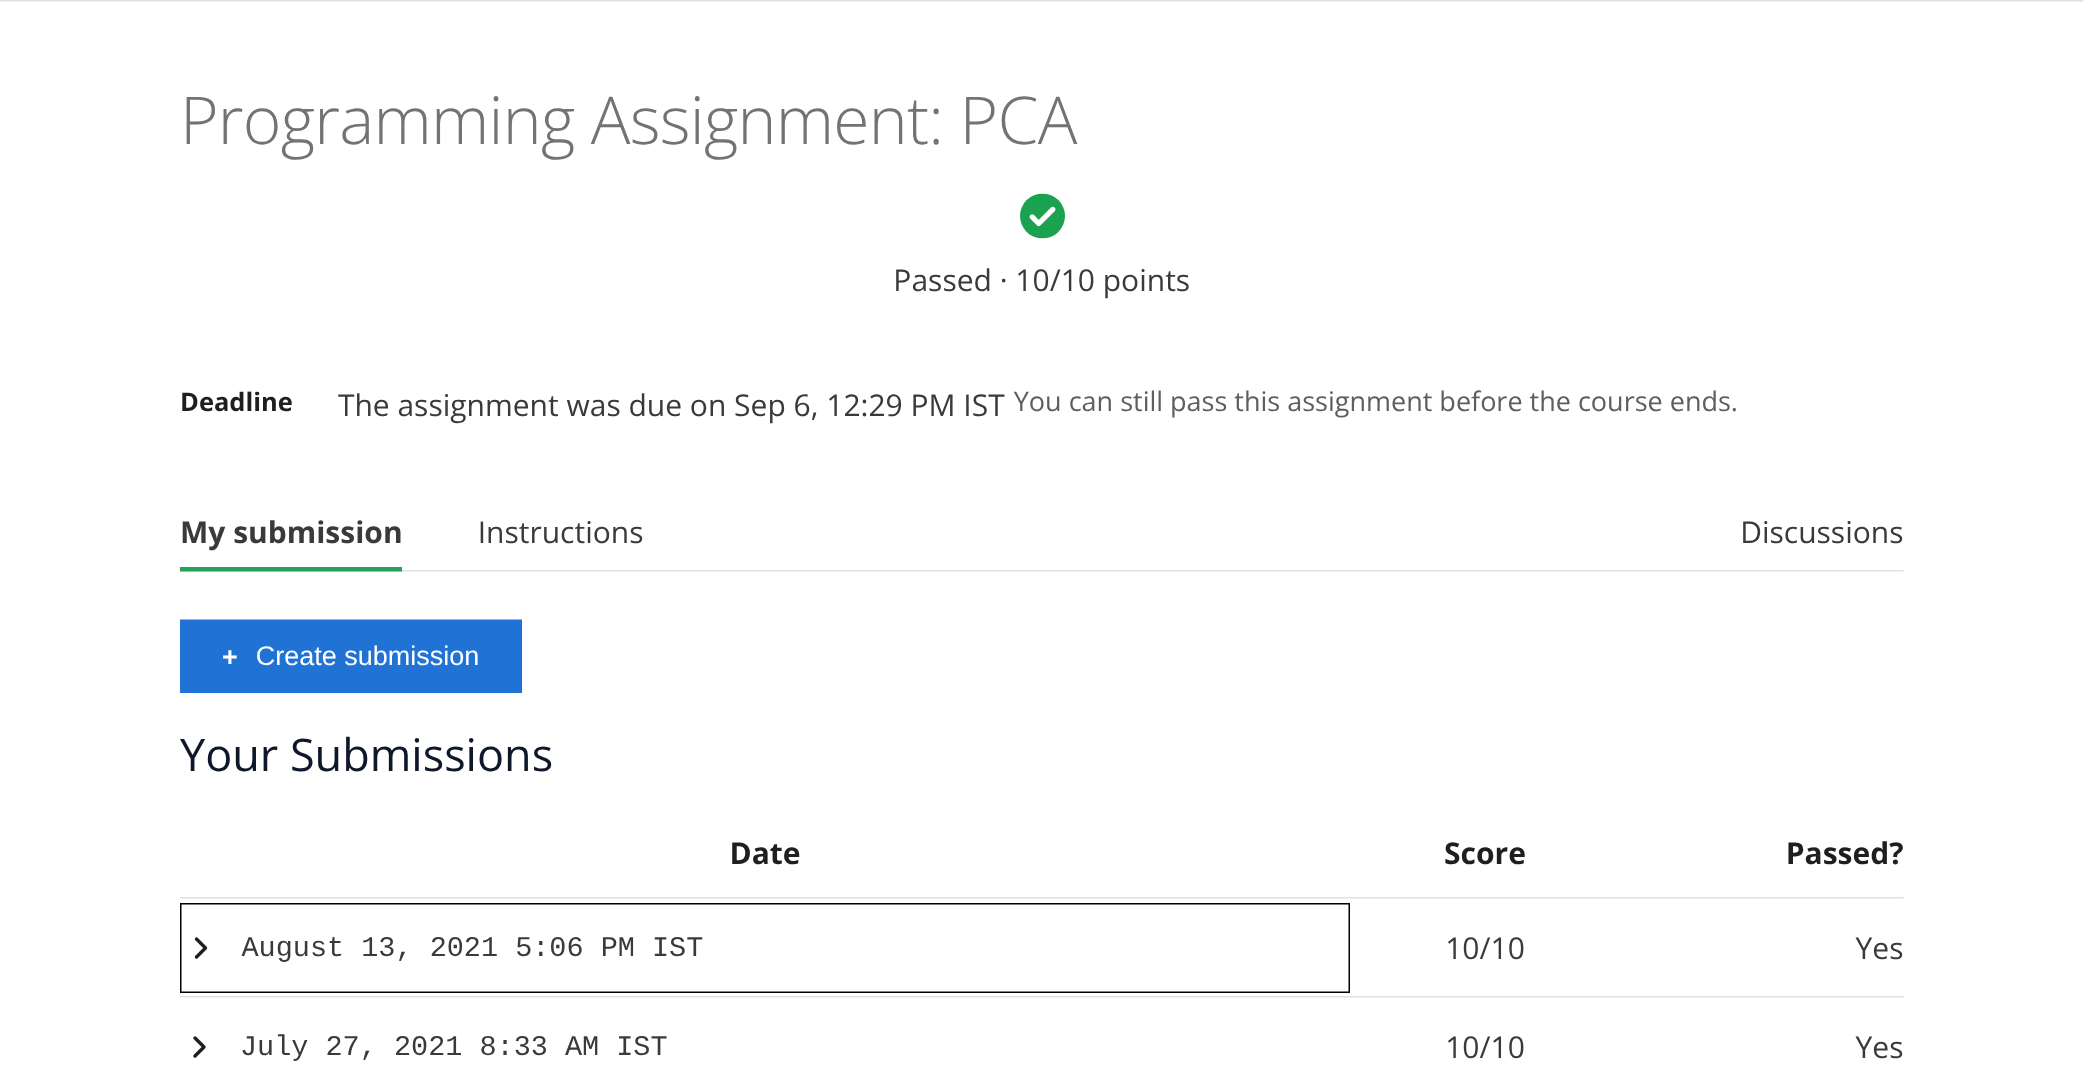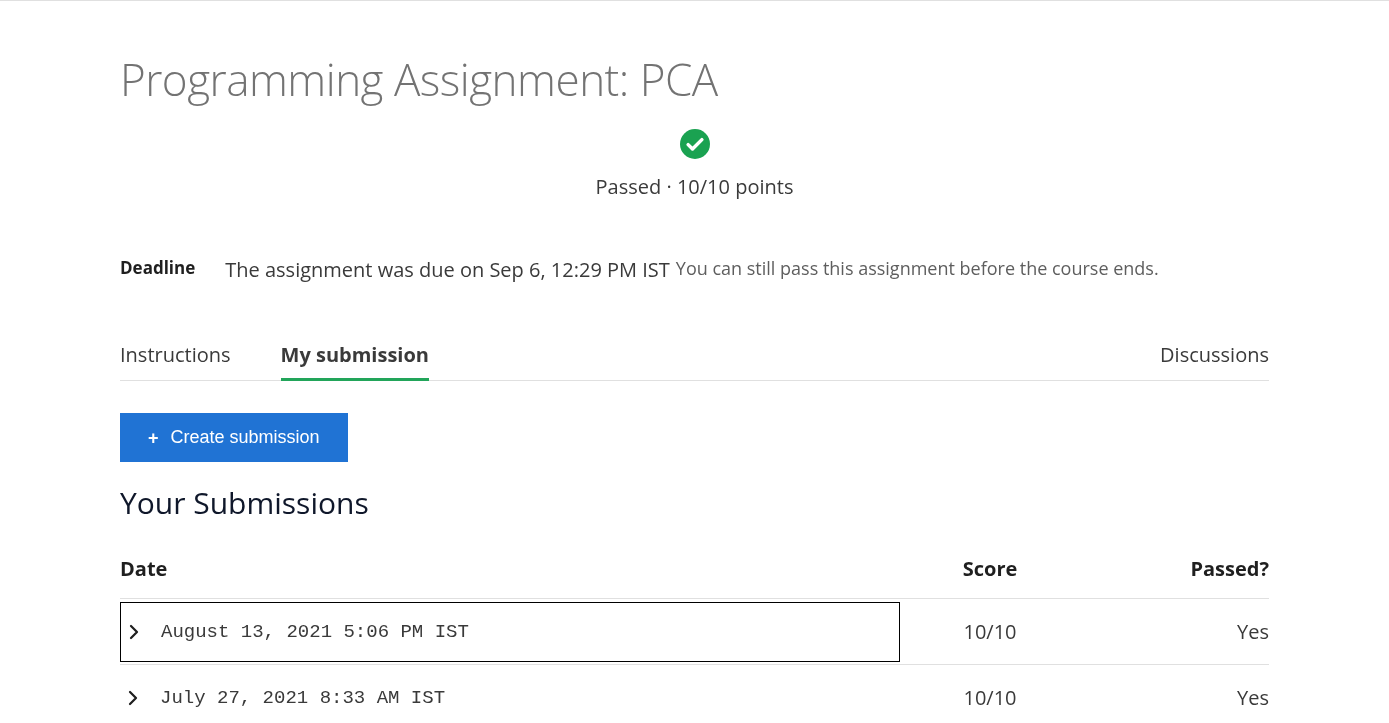--- a/index.html
+++ b/index.html
@@ -116,20 +116,21 @@
       width: 100%;
     }
     .table-header {
       display: flex;
       border-bottom: 1px solid #e0e0e0;
       padding-bottom: 16px;
     }
     .col-date {
       flex: 0 0 780px;
       font-size: 20px;
+      text-align: center;
     }
     .col-score {
       flex: 0 0 180px;
       text-align: center;
       font-size: 20px;
     }
     .col-passed {
       flex: 1;
       text-align: right;
       font-size: 20px;
@@ -190,22 +191,22 @@
 
   <div class="deadline-row">
     <div class="deadline-label">Deadline</div>
     <div class="deadline-content">
       <div class="deadline-main">The assignment was due on Sep 6, 12:29 PM IST</div>
       <div class="deadline-sub">You can still pass this assignment before the course ends.</div>
     </div>
   </div>
 
   <div class="tabs">
+    <div class="tab active">My submission</div>
     <div class="tab">Instructions</div>
-    <div class="tab active">My submission</div>
     <div class="tab right">Discussions</div>
   </div>
 
   <button class="create-btn">
     <span class="plus-icon">+</span>
     <span>Create submission</span>
   </button>
 
   <h2 class="section-title">Your Submissions</h2>
 

